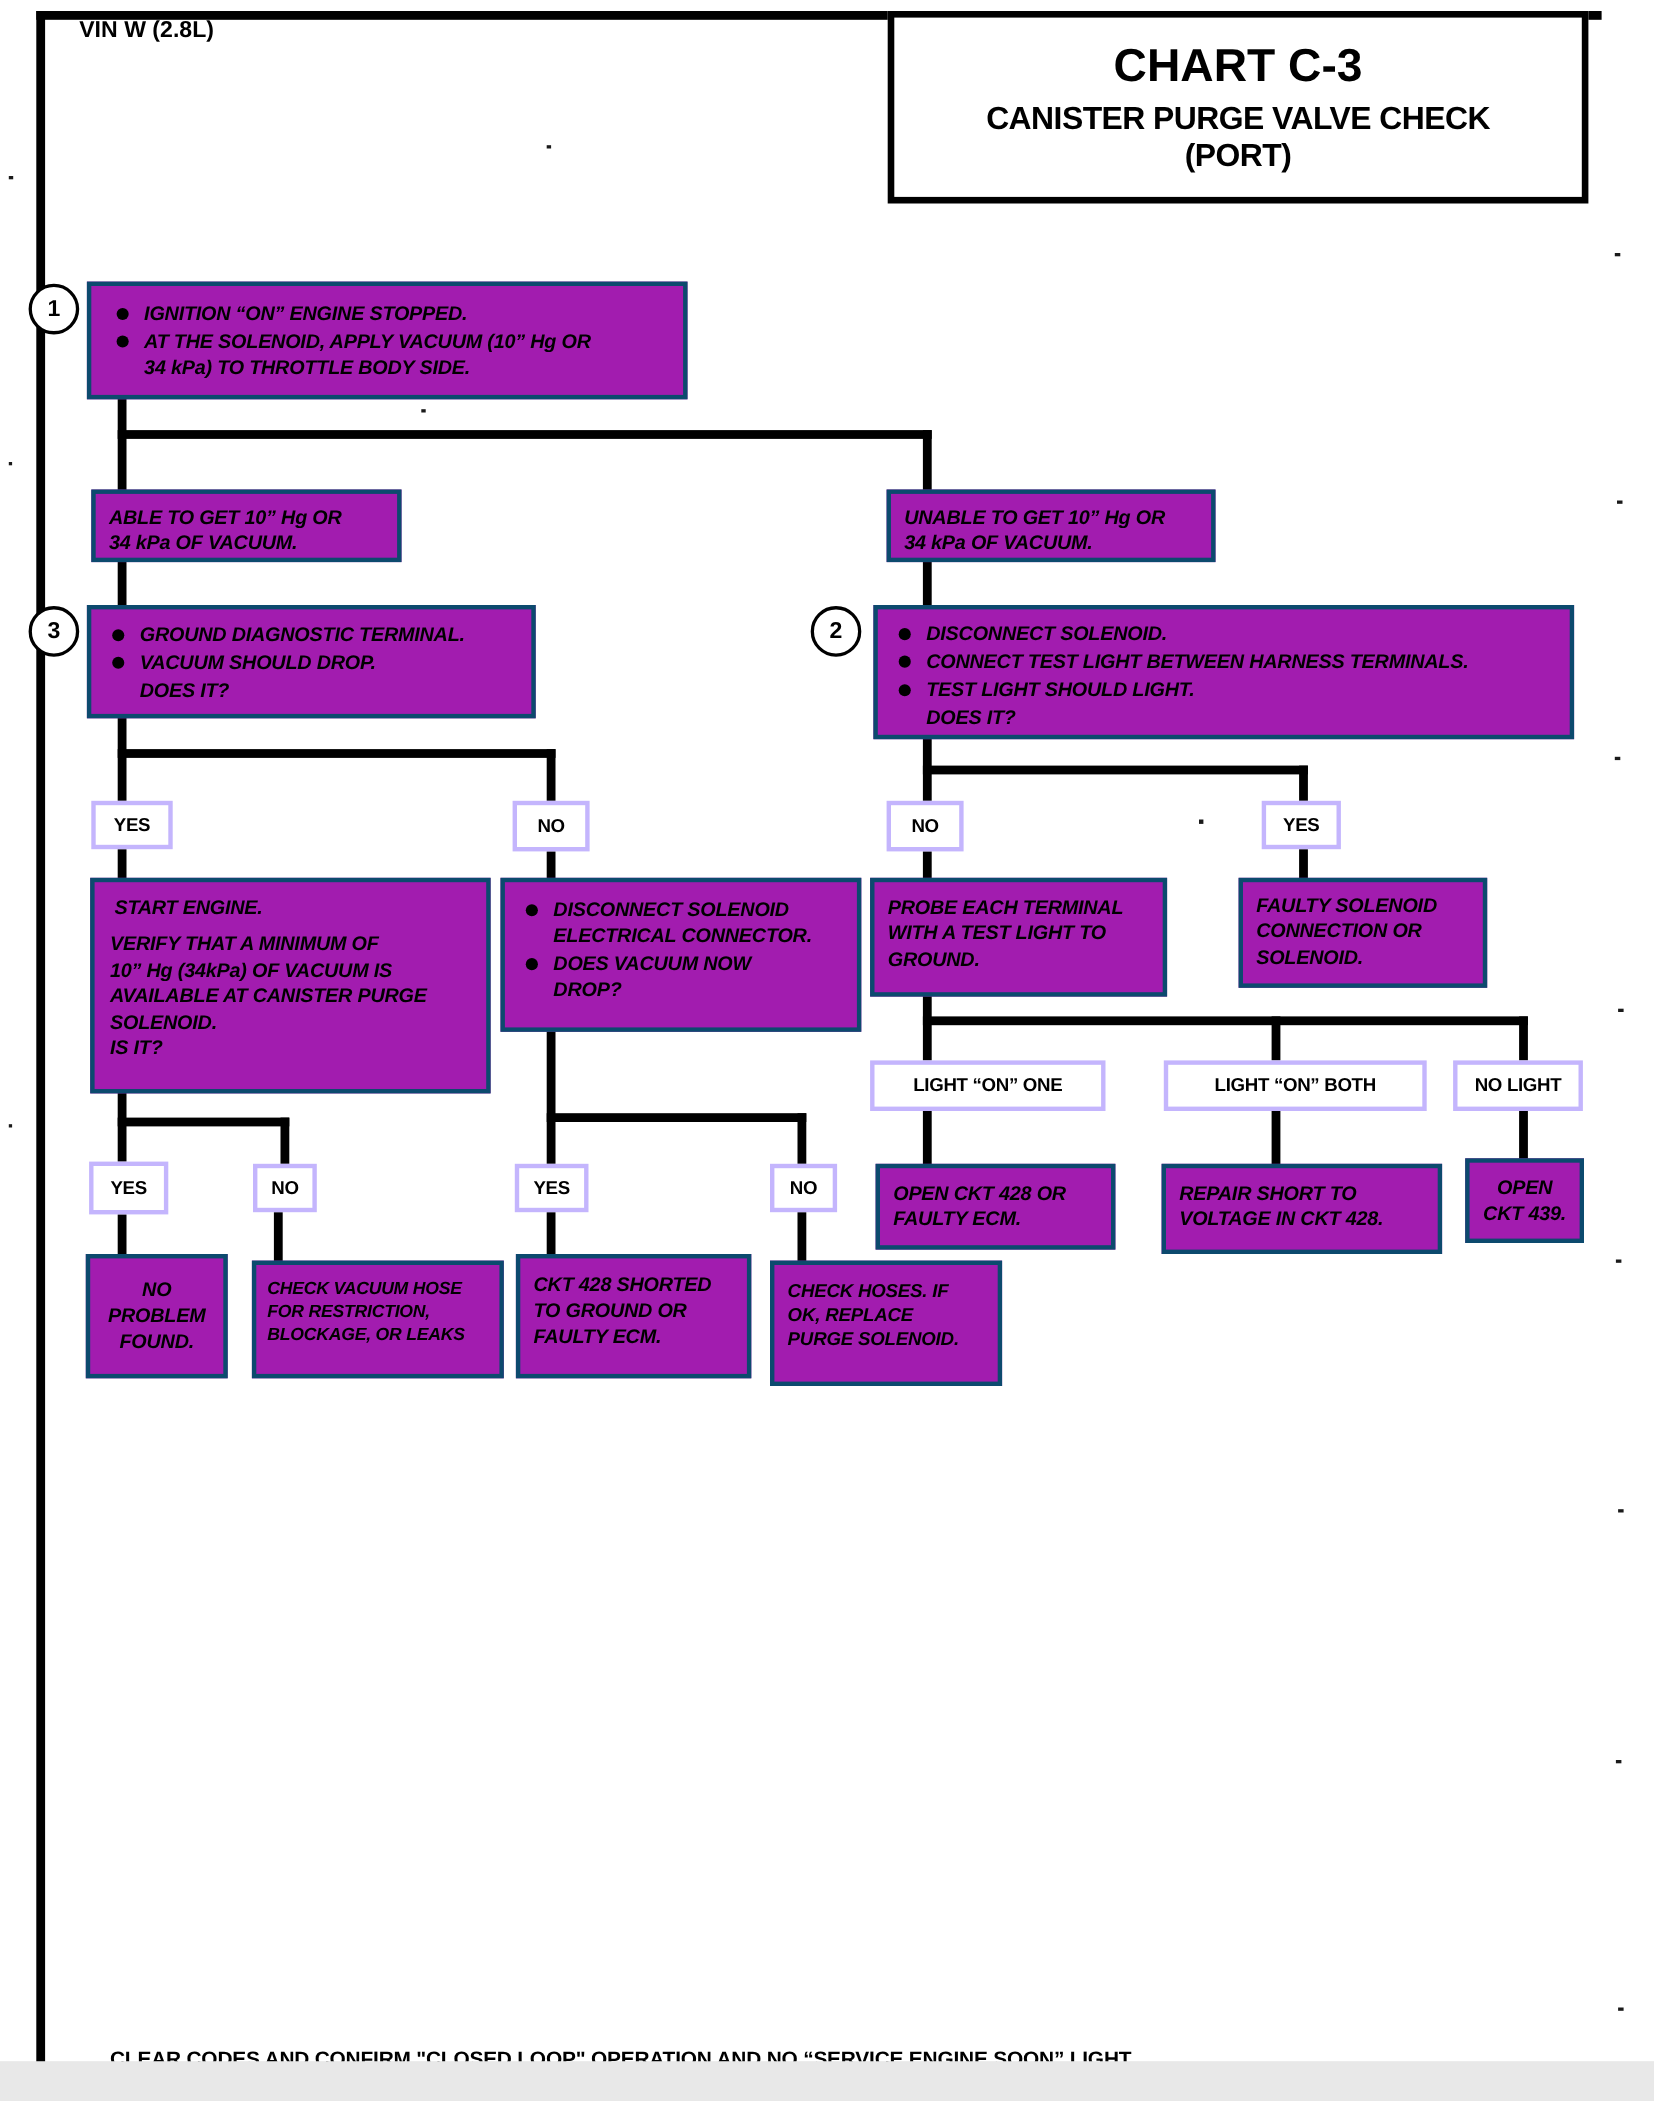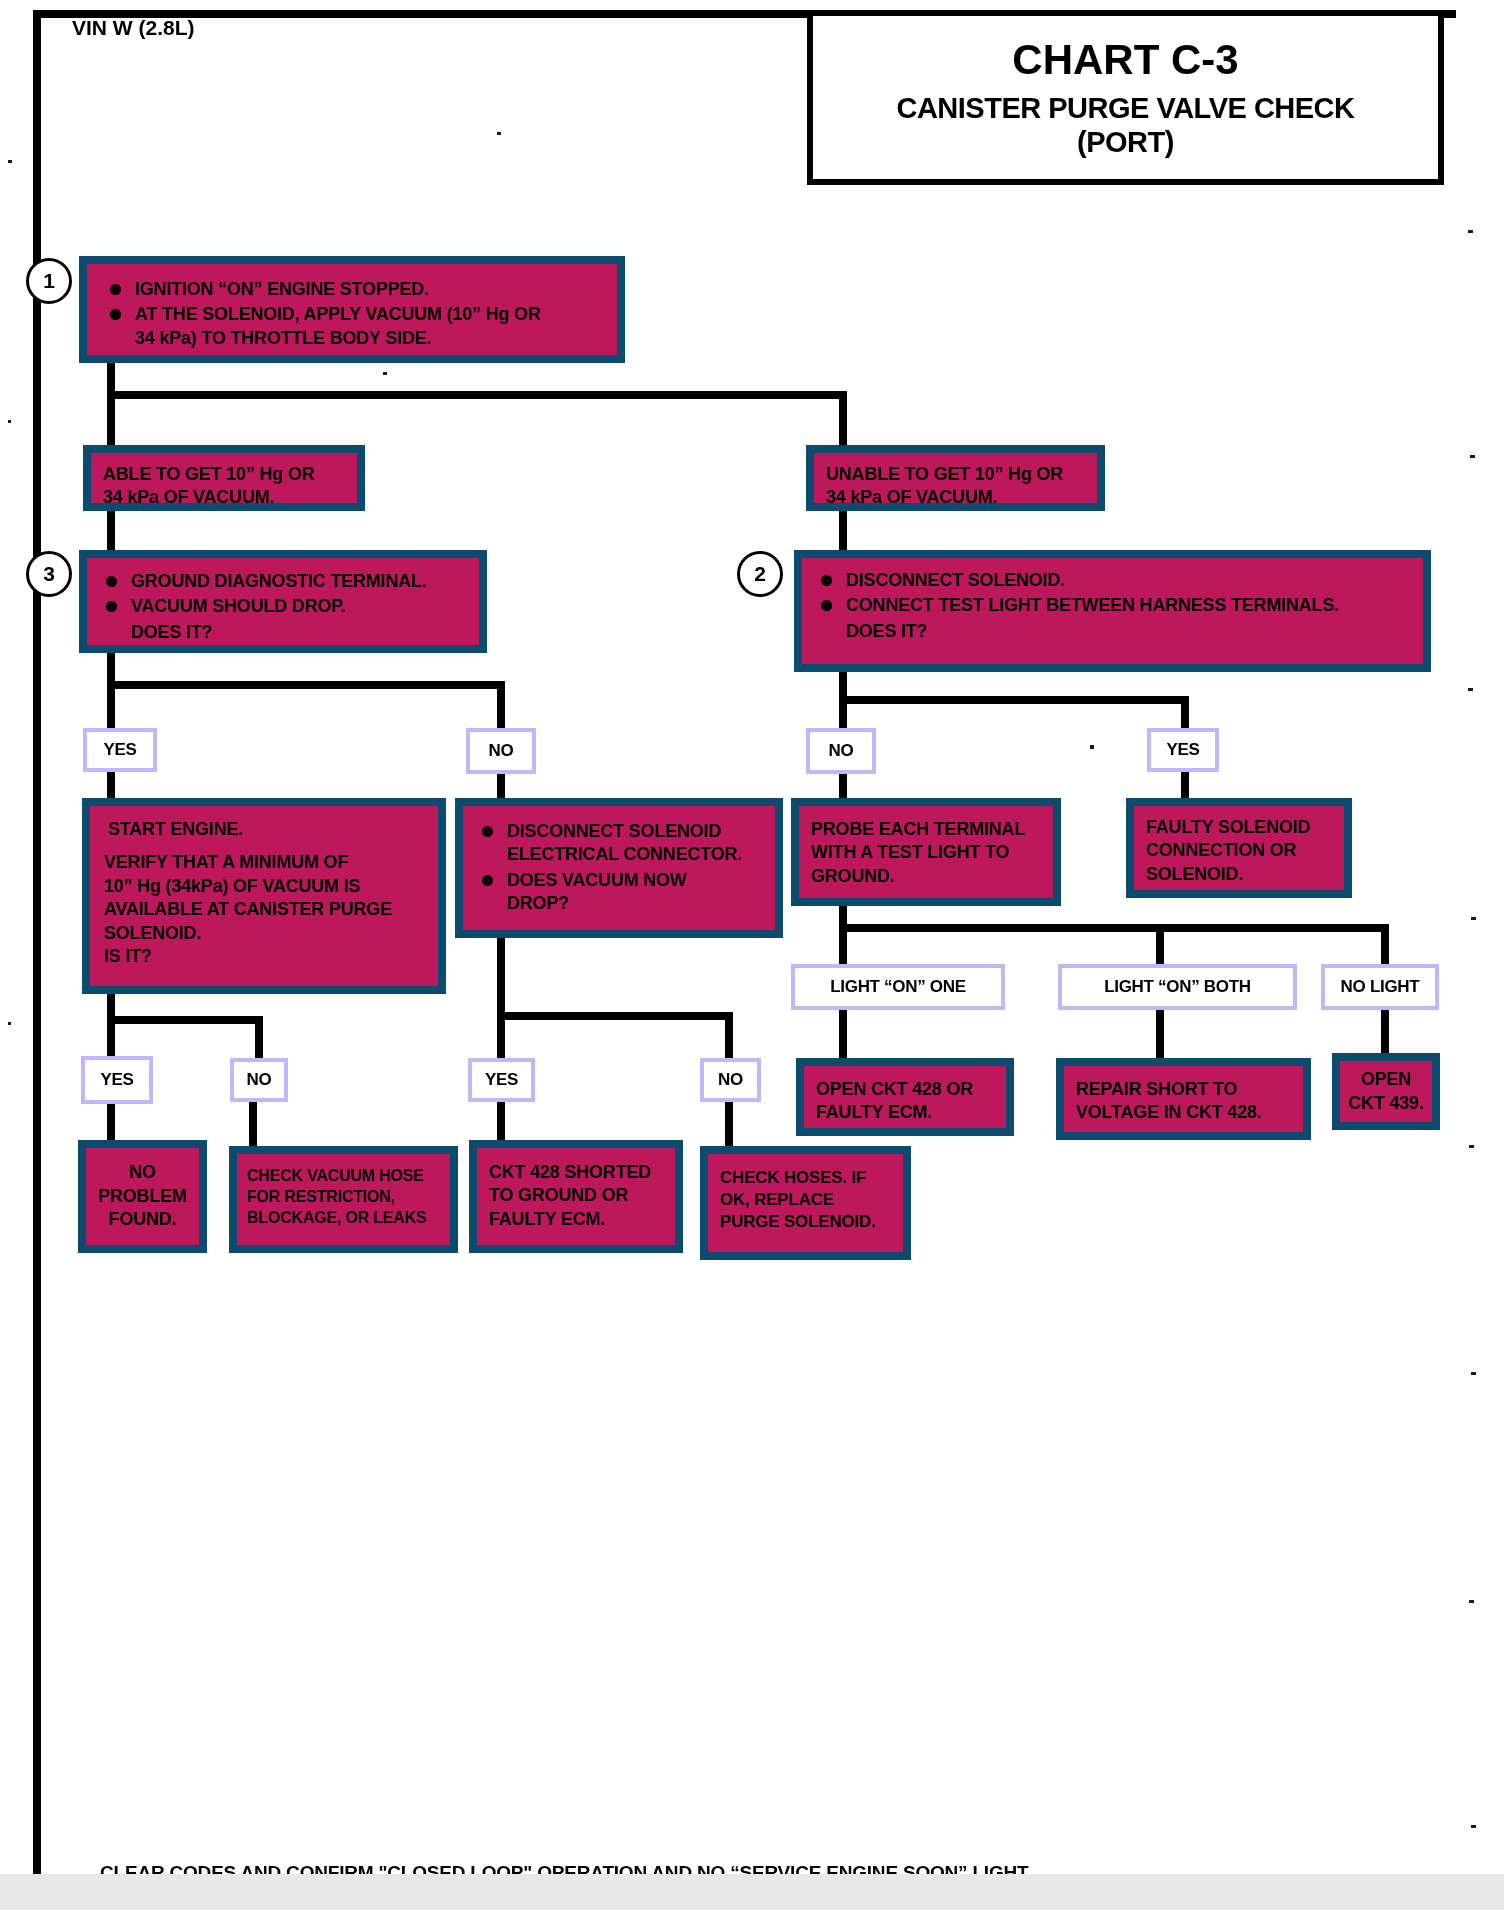--- a/index.html
+++ b/index.html
@@ -3,23 +3,23 @@
 <meta charset="utf-8">
 <style>
   html,body { margin:0; padding:0; background:#e8e8e8; }
   .canvas {
     position:relative; width:1504px; height:1874px;
     background:#ffffff; overflow:hidden;
     font-family:"Liberation Sans", sans-serif; color:#000;
   }
   .line  { position:absolute; background:#000; z-index:1; }
   .box {
-    position:absolute; background:#be185d; border:8px solid #0c4a6e;
+    position:absolute; background:#a21caf; border:4px solid #0c4a6e;
     box-sizing:border-box; z-index:2;
-    font-weight:700; font-size:18px; line-height:1.3; letter-spacing:-0.2px;
+    font-weight:700; font-size:18px; line-height:1.3; letter-spacing:-0.2px;font-style:italic;
   }
   .pad  { padding:10px 12px; }
   .ctr  { display:flex; flex-direction:column; align-items:center; justify-content:center; text-align:center; }
   .lbl {
     position:absolute; background:#fff; border:4px solid #c4b5fd; box-sizing:border-box; z-index:2;
     display:flex; align-items:center; justify-content:center;
     font-weight:700; font-size:17px; letter-spacing:-0.3px;
   }
   .badge {
     position:absolute; width:46px; height:46px; box-sizing:border-box;
@@ -132,20 +132,24 @@
   <div class="badge" style="left:737px;top:551px;">2</div>
   <div class="box" style="left:794px;top:550px;width:637px;height:122px;padding:9px 12px;">
     <div class="brow">
       <span class="dot"></span>
       <div class="btxt">DISCONNECT SOLENOID.</div>
     </div>
     <div class="brow">
       <span class="dot"></span>
       <div class="btxt">CONNECT TEST LIGHT BETWEEN HARNESS TERMINALS.</div>
     </div>
+    <div class="brow">
+      <span class="dot"></span>
+      <div class="btxt">TEST LIGHT SHOULD LIGHT.</div>
+    </div>
     <div class="qline">DOES IT?</div>
   </div>
 
   <div class="lbl" style="left:83px;top:728px;width:74px;height:44px;">YES</div>
   <div class="lbl" style="left:466px;top:728px;width:70px;height:46px;">NO</div>
   <div class="lbl" style="left:806px;top:728px;width:70px;height:46px;">NO</div>
   <div class="lbl" style="left:1147px;top:728px;width:72px;height:44px;">YES</div>
 
   <div class="box" style="left:82px;top:798px;width:364px;height:196px;padding:12px 14px;">
     <div style="padding-left:4px;margin-bottom:10px;">START ENGINE.</div>

